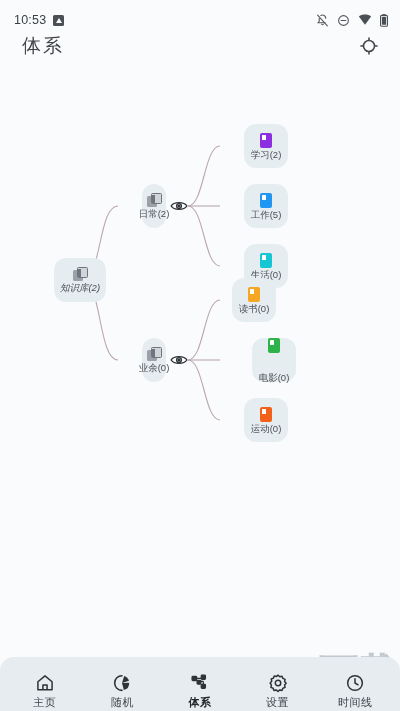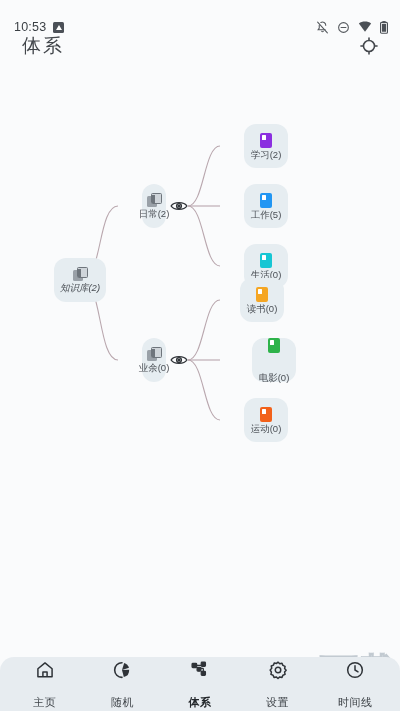--- a/index.html
+++ b/index.html
@@ -6,21 +6,21 @@
   html, body {
     width:400px; height:711px;
     font-family:"Liberation Sans","DejaVu Sans",sans-serif;
     background:#fafbfc;
     overflow:hidden;
   }
   .phone { position:relative; width:400px; height:711px; background:#fafbfc; }
 
   
   .statusbar {
-    position:absolute; top:15px; left:0; width:400px; height:24px;
+    position:absolute; top:8px; left:0; width:400px; height:24px;
     display:flex; align-items:center; justify-content:space-between;
     padding:0 12px 0 14px;
   }
   .sb-left { display:flex; align-items:center; gap:7px; }
   .sb-time { font-size:12.5px; color:#3a3f44; letter-spacing:.2px; }
   .sb-appbadge {
     width:11px; height:11px; background:#4b5057; border-radius:1.5px;
     display:flex; align-items:center; justify-content:center;
   }
   .sb-appbadge i {
@@ -85,21 +85,21 @@
 
   
   .navbar {
     position:absolute; left:0; bottom:0; width:400px; height:54px;
     background:#e7ecf0;
     border-top-left-radius:14px; border-top-right-radius:14px;
     display:flex; align-items:center; justify-content:space-around;
     padding:0 6px;
   }
   .navitem {
-    display:flex; flex-direction:column; align-items:center; justify-content:space-between;
+    display:flex; flex-direction:column; align-items:center; justify-content:flex-end;
     gap:4px; width:72px; height:48px;
   }
   .navitem .nav-label { font-size:11px; color:#3e4348; letter-spacing:.5px; line-height:1; }
   .navitem.active .nav-label { color:#23272b; font-weight:bold; }
   .navitem svg { display:block; }
 
   
   .watermark {
     position:absolute; right:2px; bottom:8px;
     pointer-events:none; user-select:none;
@@ -235,21 +235,21 @@
       <span class="node-label">业余(0)</span>
     </div>
     <span class="eye" style="left:170px; top:283px;">
       <svg width="18" height="14" viewBox="0 0 24 18" fill="none" stroke="#2f3338" stroke-width="1.8">
         <path d="M1.5 9 C5 3 19 3 22.5 9 C19 15 5 15 1.5 9 Z"></path>
         <circle cx="12" cy="9" r="3.2"></circle>
           <circle cx="12" cy="9" r="1.2" fill="#2f3338"></circle>
       </svg>
     </span>
 
-    <div class="node leaf" style="left:216px; top:208px;text-align:right;">
+    <div class="node leaf" style="left:208px; top:208px;text-align:right;">
       <span class="ic-book" style="background:#f5a623;"></span>
       <span class="node-label">读书(0)</span>
     </div>
     <div class="node leaf" style="left:228px; top:268px;justify-content:space-between;">
       <span class="ic-book" style="background:#2eb34a;"></span>
       <span class="node-label">电影(0)</span>
     </div>
     <div class="node leaf" style="left:220px; top:328px;">
       <span class="ic-book" style="background:#f2611a;"></span>
       <span class="node-label">运动(0)</span>

